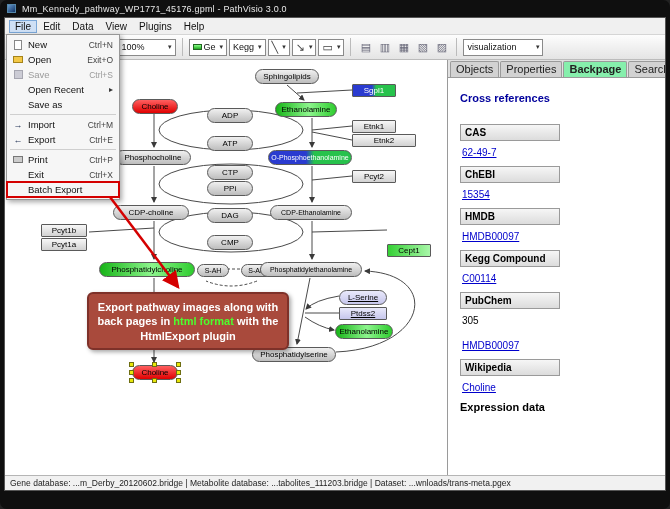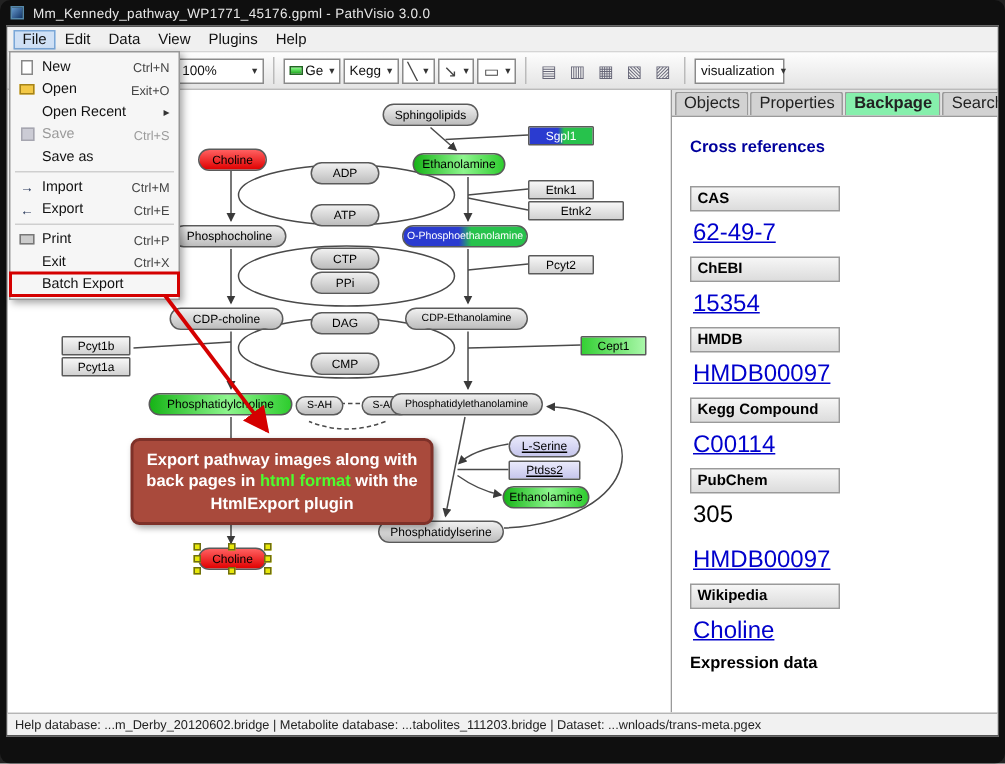--- a/index.html
+++ b/index.html
@@ -40,21 +40,21 @@
 
   
   .node { position:absolute; z-index:2; height:15px; border:1px solid #5a5a5a; border-radius:8px;
           display:flex; align-items:center; justify-content:center; text-align:center;
           font-size:8px; color:#000; background:linear-gradient(#f0f0f0,#bdbdbd); overflow:hidden; white-space:nowrap; }
   .node.gene { border-radius:1px; height:13px; background:linear-gradient(#f7f7f7,#d2d2d2); }
   .node.green { background:linear-gradient(90deg,#17b417,#8df58d 55%,#2ecc2e); }
   .node.red { background:linear-gradient(#ff6060,#e00000); }
   .node.bluegreen { background:linear-gradient(90deg,#2a3bd0 0 45%,#27c24c 55%); color:#fff; }
   .node.purple { background:linear-gradient(#e9e9fb,#c6c6ec);text-decoration:underline; }
-  .node.greenbox { background:linear-gradient(90deg,#35d035,#a9f7a9); }
+  .node.greenbox { background:linear-gradient(90deg,#35d035,#a9f7a9);margin-top:20px; }
   .node.small { height:13px; font-size:7px; }
   .node.tiny-text { font-size:7px; }
 
   .handles { position:absolute; z-index:3; }
   .handles span { position:absolute; width:5px; height:5px; background:#e8e80a; border:1px solid #6e6e12; }
   .h1{left:-3px;top:-3px}.h2{left:50%;margin-left:-3px;top:-3px}.h3{right:-3px;top:-3px}
   .h4{left:-3px;top:50%;margin-top:-3px}.h5{right:-3px;top:50%;margin-top:-3px}
   .h6{left:-3px;bottom:-3px}.h7{left:50%;margin-left:-3px;bottom:-3px}.h8{right:-3px;bottom:-3px}
 
   
@@ -84,21 +84,21 @@
   .sidebar { width:218px; border-left:1px solid #9a9a9a; background:#e9e9e9; display:flex; flex-direction:column; }
   .tabs { display:flex; align-items:flex-end; height:17px; padding:2px 0 0 2px; background:#e1e1e1; }
   .tab { font-size:11px; padding:1px 5px 2px; border:1px solid #9a9a9a; border-bottom:none; background:#d2d2d2;
          margin-right:1px; border-radius:2px 2px 0 0; color:#222; white-space:nowrap; }
   .tab.active { background:#86efac; font-weight:bold; }
   .panel { flex:1; background:#fff; border-top:1px solid #9a9a9a; padding:8px 12px; overflow:hidden; }
   .xref-title { color:#00009c; font-weight:bold; font-size:11px; margin:6px 0 20px; }
   .section { margin-bottom:6px; }
   .sec-head { width:100px; background:linear-gradient(#f6f6f6,#dcdcdc); border:1px solid #9a9a9a;
               font-weight:bold; font-size:10px; padding:2px 4px; color:#000; }
-  .sec-val { display:inline-block; font-size:16px; color:#0000cc; text-decoration:underline; margin:6px 0 0 2px; }
+  .sec-val { display:inline-block; font-size:10px; color:#0000cc; text-decoration:underline; margin:6px 0 0 2px; }
   .sec-val.plain { color:#000; text-decoration:none; }
   .expr { font-weight:bold; font-size:11px; margin-top:6px; color:#000; }
 
   
   .statusbar { height:15px; background:#f1f1f1; border-top:1px solid #b5b5b5; font-size:8.5px; color:#222;
                display:flex; align-items:center; padding:0 5px; white-space:nowrap; overflow:hidden; }
 
   .overlay-arrow { position:absolute; left:0; top:0; z-index:60; pointer-events:none; }
 </style>
 </head>
@@ -160,21 +160,21 @@
         <span class="glyph">▭</span>
         <span class="arr">▾</span>
       </span>
       <span class="tsep"></span>
       <span class="align-ic">▤</span>
       <span class="align-ic">▥</span>
       <span class="align-ic">▦</span>
       <span class="align-ic">▧</span>
       <span class="align-ic">▨</span>
       <span class="tsep"></span>
-      <span class="combo" style="width:60px">
+      <span class="combo" style="width:80px">
         <span style="flex:1">visualization</span>
         <span class="arr">▾</span>
       </span>
     </div>
 
     <div class="main">
 
       <div class="canvas">
 
         <svg class="edges" width="444" height="417">
@@ -296,49 +296,49 @@
             <div class="sec-head">Wikipedia</div>
             <a class="sec-val">Choline</a>
           </div>
 
           <div class="expr">Expression data</div>
         </div>
       </div>
     </div>
 
     <div class="statusbar">
-      <span>Help database: ...m_Derby_20120602.bridge | Metabolite database: ...tabolites_111203.bridge | Dataset: ...wnloads/trans-meta.pgex</span>
+      <span>Gene database: ...m_Derby_20120602.bridge | Metabolite database: ...tabolites_111203.bridge | Dataset: ...wnloads/trans-meta.pgex</span>
     </div>
 
     <div class="filemenu">
       <div class="fm-item">
         <span class="mic">
             <span class="mic-new"></span>
           </span>
         <span class="lab">New</span>
         <span class="sc">Ctrl+N</span>
       </div>
       <div class="fm-item">
         <span class="mic">
             <span class="mic-open"></span>
           </span>
         <span class="lab">Open</span>
         <span class="sc">Exit+O</span>
-      </div>
-      <div class="fm-item">
-        <span class="mic"></span>
-        <span class="lab">Open Recent</span>
-        <span class="subarrow">▸</span>
       </div>
       <div class="fm-item disabled">
         <span class="mic">
             <span class="mic-save"></span>
           </span>
         <span class="lab">Save</span>
         <span class="sc">Ctrl+S</span>
+      </div>
+      <div class="fm-item">
+        <span class="mic"></span>
+        <span class="lab">Open Recent</span>
+        <span class="subarrow">▸</span>
       </div>
       <div class="fm-item">
         <span class="mic"></span>
         <span class="lab">Save as</span>
       </div>
       <div class="fm-sep"></div>
       <div class="fm-item">
         <span class="mic mic-arrow">→</span>
         <span class="lab">Import</span>
         <span class="sc">Ctrl+M</span>

